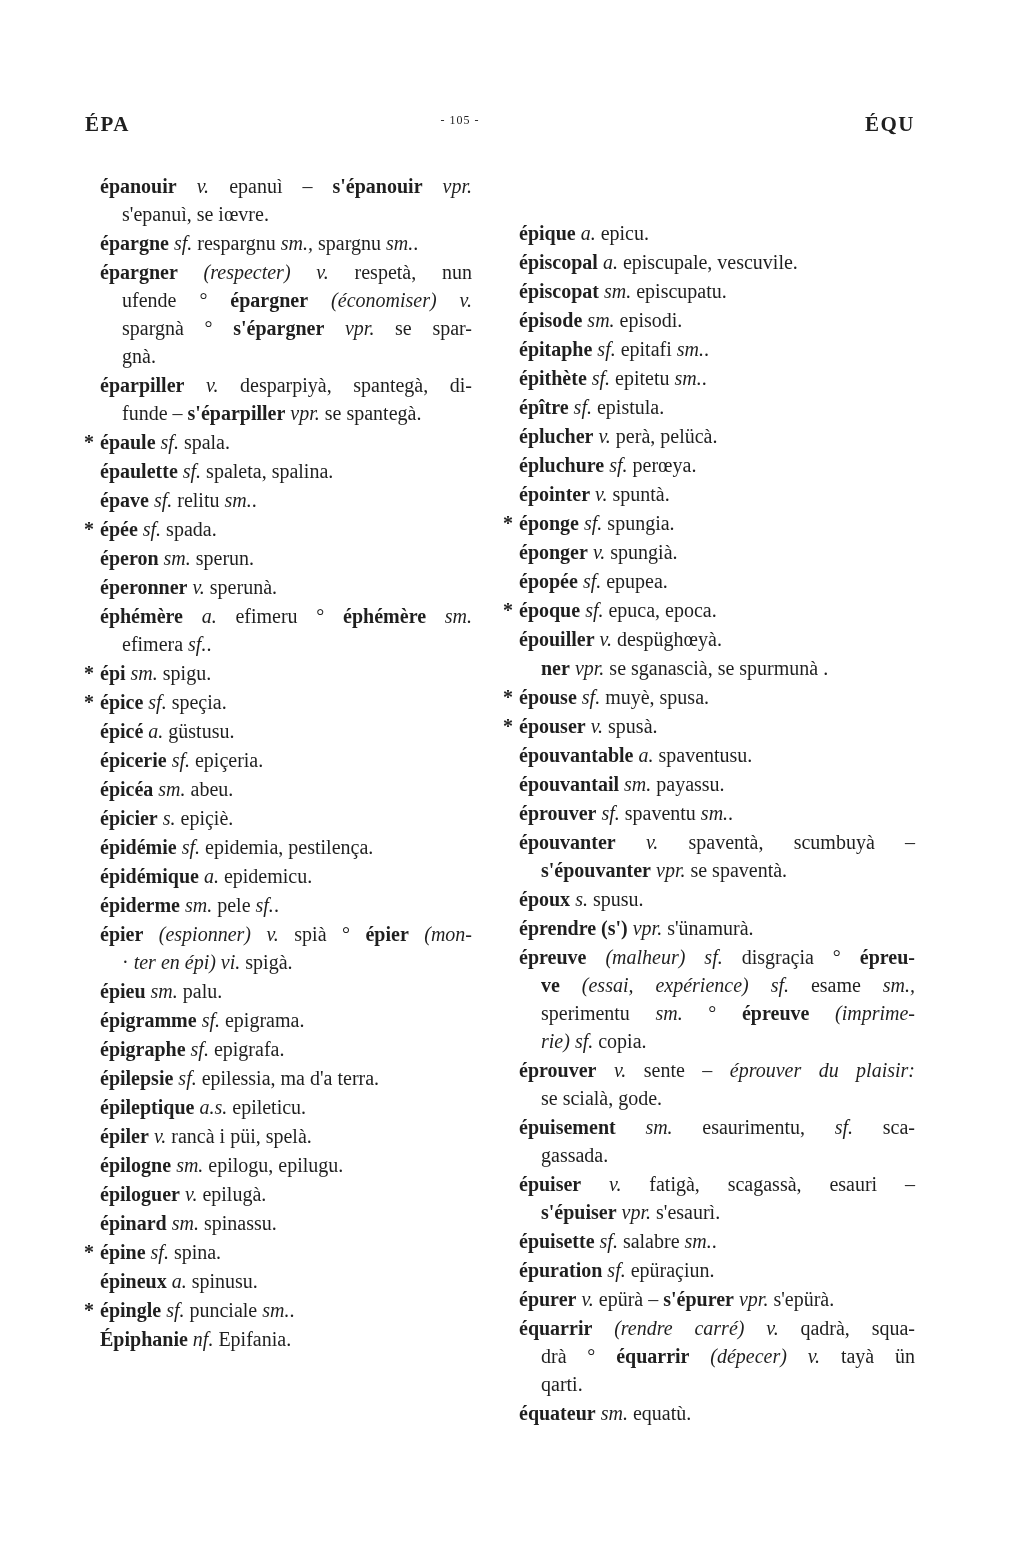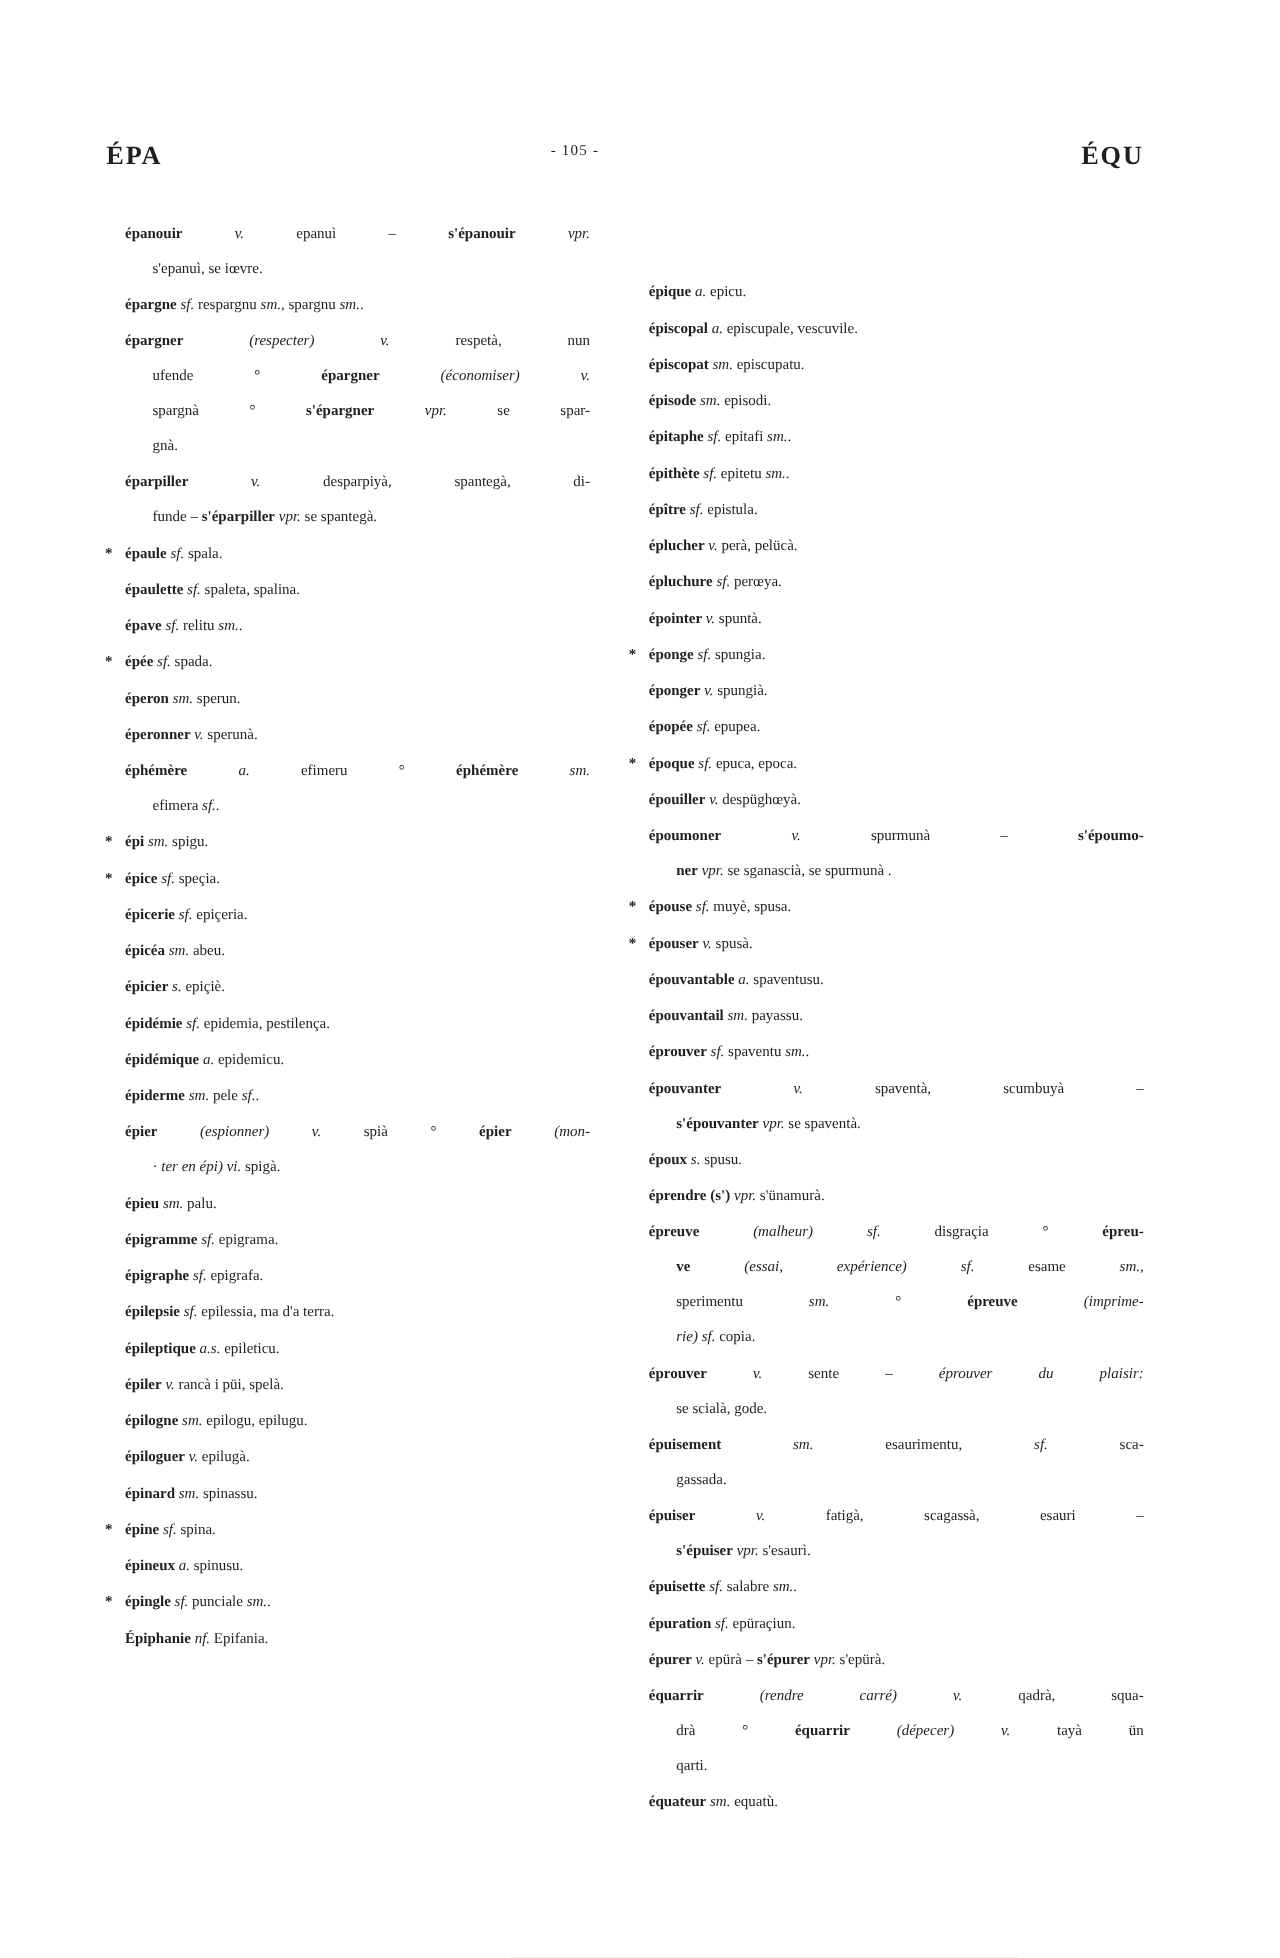--- a/index.html
+++ b/index.html
@@ -10,21 +10,21 @@
     color:var(--ink,#1f1f1f);
     font-family:"Liberation Serif","DejaVu Serif",serif;
     overflow:hidden;
     margin:0 auto;
     padding-left:24px;
   }
   .header{position:absolute;top:112px;left:85px;width:830px;height:30px;font-size:21px;}
   .h-left{position:absolute;left:0;top:0;font-weight:bold;letter-spacing:1.5px;}
   .h-center{position:absolute;left:295px;top:1px;width:160px;text-align:center;font-size:12px;letter-spacing:1px;}
   .h-right{position:absolute;right:0;top:0;font-weight:bold;letter-spacing:1.5px;}
-  .col{position:absolute;top:172px;font-size:12px;line-height:28px;}
+  .col{position:absolute;top:172px;font-size:20px;line-height:28px;}
   .col-left{left:100px;width:372px;}
   .col-right{left:519px;width:396px;margin-top:47px;}
   .entry{position:relative;margin:0 0 1px 0;}
   .star{position:absolute;left:-16px;top:0;font-weight:bold;}
   .line{display:block;}
   .line.cont{margin-left:22px;}
   .line.just{text-align:justify;text-align-last:justify;}
   .st-b{font-weight:bold;}
   .st-i{font-style:italic;}
 </style>
@@ -81,20 +81,23 @@
       </div>
       <div class="entry">
         <span class="star">*</span>
         <span class="line"><span class="st-b">épi</span><span> </span><span class="st-i">sm.</span><span> spigu.</span></span>
       </div>
       <div class="entry">
         <span class="star">*</span>
         <span class="line"><span class="st-b">épice</span><span> </span><span class="st-i">sf.</span><span> speçia.</span></span>
       </div>
       <div class="entry">
+        <span class="line"><span class="st-b">épicé</span><span> </span><span class="st-i">a.</span><span> güstusu.</span></span>
+      </div>
+      <div class="entry">
         <span class="line"><span class="st-b">épicerie</span><span> </span><span class="st-i">sf.</span><span> epiçeria.</span></span>
       </div>
       <div class="entry">
         <span class="line"><span class="st-b">épicéa</span><span> </span><span class="st-i">sm.</span><span> abeu.</span></span>
       </div>
       <div class="entry">
         <span class="line"><span class="st-b">épicier</span><span> </span><span class="st-i">s.</span><span> epiçiè.</span></span>
       </div>
       <div class="entry">
         <span class="line"><span class="st-b">épidémie</span><span> </span><span class="st-i">sf.</span><span> epidemia, pestilença.</span></span>
@@ -193,21 +196,20 @@
         <span class="line"><span class="st-b">épopée</span><span> </span><span class="st-i">sf.</span><span> epupea.</span></span>
       </div>
       <div class="entry">
         <span class="star">*</span>
         <span class="line"><span class="st-b">époque</span><span> </span><span class="st-i">sf.</span><span> epuca, epoca.</span></span>
       </div>
       <div class="entry">
         <span class="line"><span class="st-b">épouiller</span><span> </span><span class="st-i">v.</span><span> despüghœyà.</span></span>
       </div>
       <div class="entry">
-        <span class="line just"><span class="st-b">époumoner</span><span> </span><span class="st-i">v.</span><span> spurmunà – </span><span class="st-b">s'époumo-</span></span>
         <span class="line cont"><span class="st-b">ner</span><span> </span><span class="st-i">vpr.</span><span> se sganascià, se spurmunà .</span></span>
       </div>
       <div class="entry">
         <span class="star">*</span>
         <span class="line"><span class="st-b">épouse</span><span> </span><span class="st-i">sf.</span><span> muyè, spusa.</span></span>
       </div>
       <div class="entry">
         <span class="star">*</span>
         <span class="line"><span class="st-b">épouser</span><span> </span><span class="st-i">v.</span><span> spusà.</span></span>
       </div>

